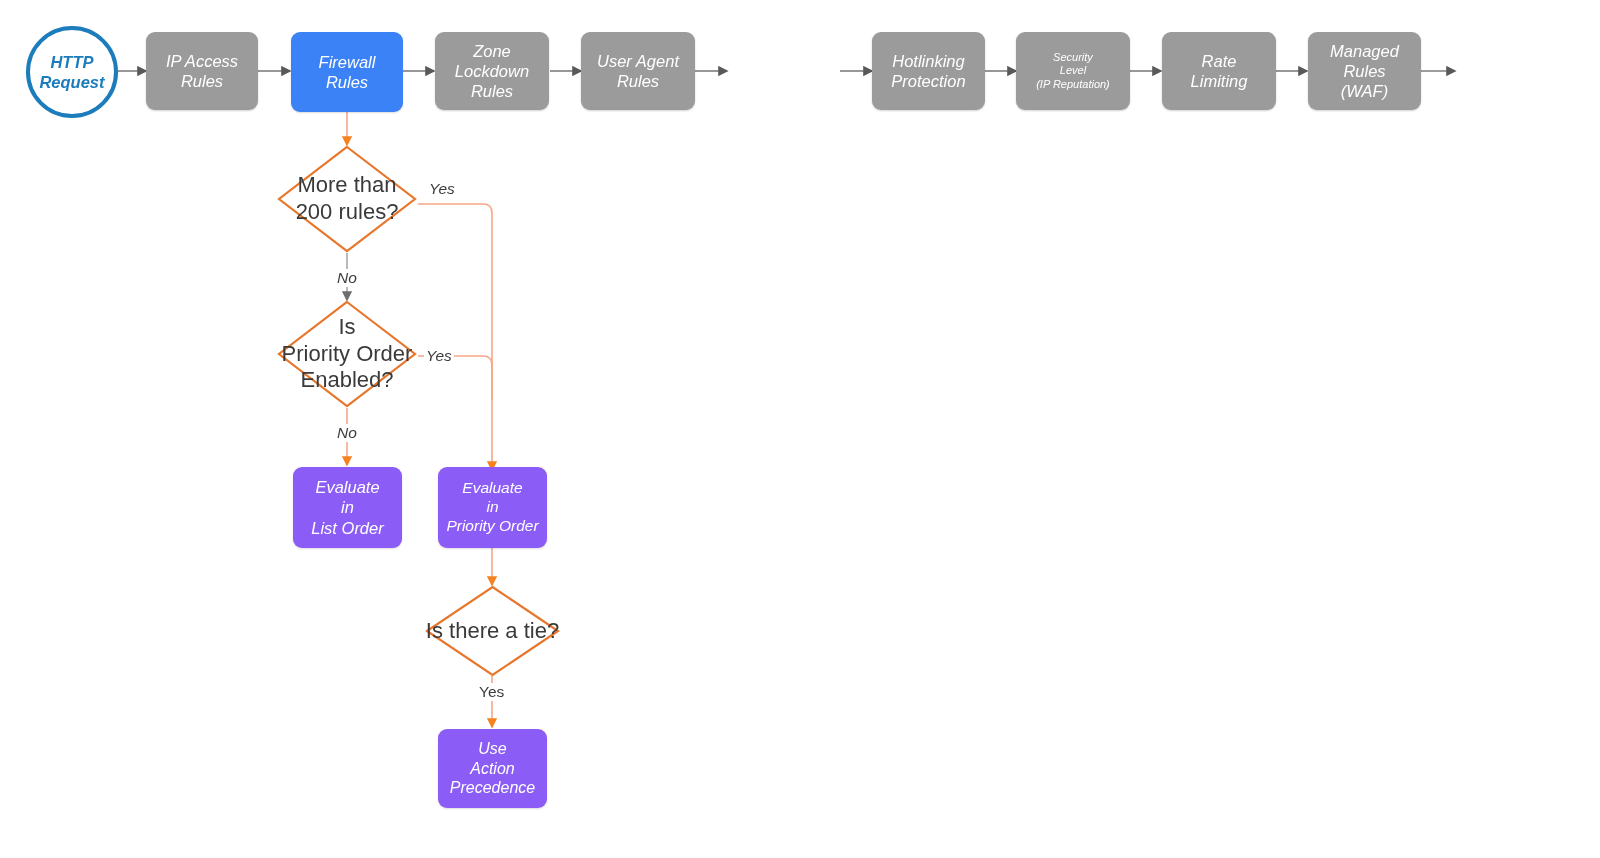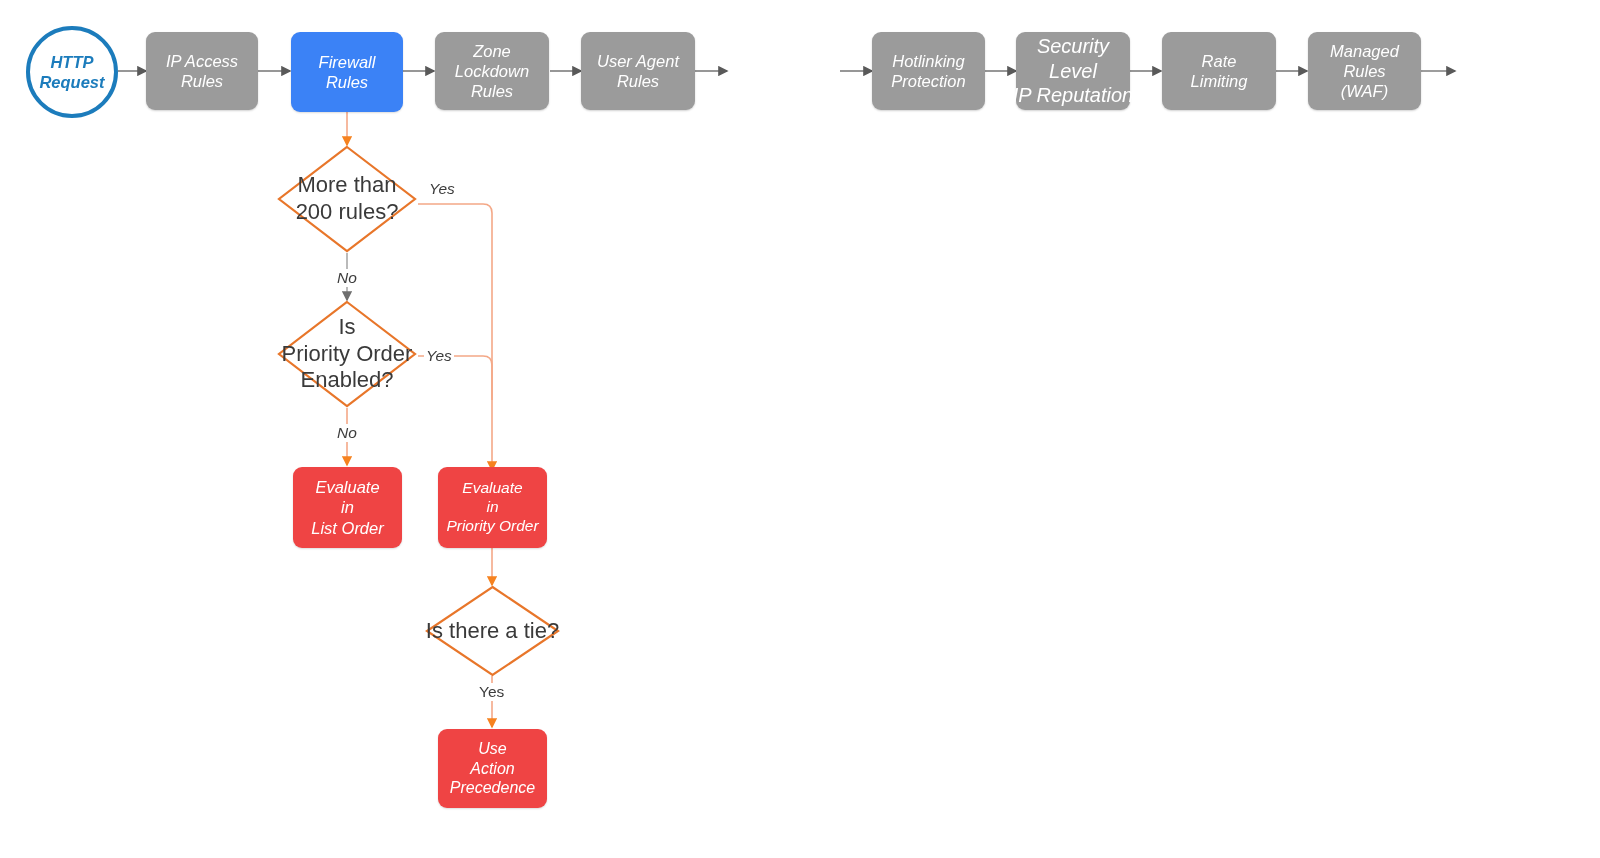--- a/index.html
+++ b/index.html
@@ -50,21 +50,21 @@
   }
   
   .proc.accent {
     background: #3b82f6;
     color: #ffffff;
     box-shadow: 0 1px 2px rgba(0,0,0,0.14);
   }
 
   
   .action {
-    background: #ef4444;
+    background: #8b5cf6;
     border-radius: 9px;
     color: #ffffff;
     font-style: italic;
     font-size: 16.5px;
     box-shadow: 0 1px 2px rgba(0,0,0,0.14);
   }
 
   
   .terminator-start {
     border: 4px solid #1c7cbc;
@@ -207,21 +207,21 @@
   </div>
 
 
   <div class="node proc" style="left:872px; top:32px; width:113px; height:78px;">
     <span>
       <span>Hotlinking</span><br>
       <span>Protection</span>
     </span>
   </div>
 
-  <div class="node proc" style="left:1016px; top:32px; width:114px; height:78px; font-size:20px;">
+  <div class="node proc" style="left:1016px; top:32px; width:114px; height:78px; font-size:11px;">
     <span class="nowrap">
       <span>Security</span><br>
       <span>Level</span><br>
       <span>(IP Reputation)</span>
     </span>
   </div>
 
   <div class="node proc" style="left:1162px; top:32px; width:114px; height:78px;">
     <span>
       <span>Rate</span><br>

